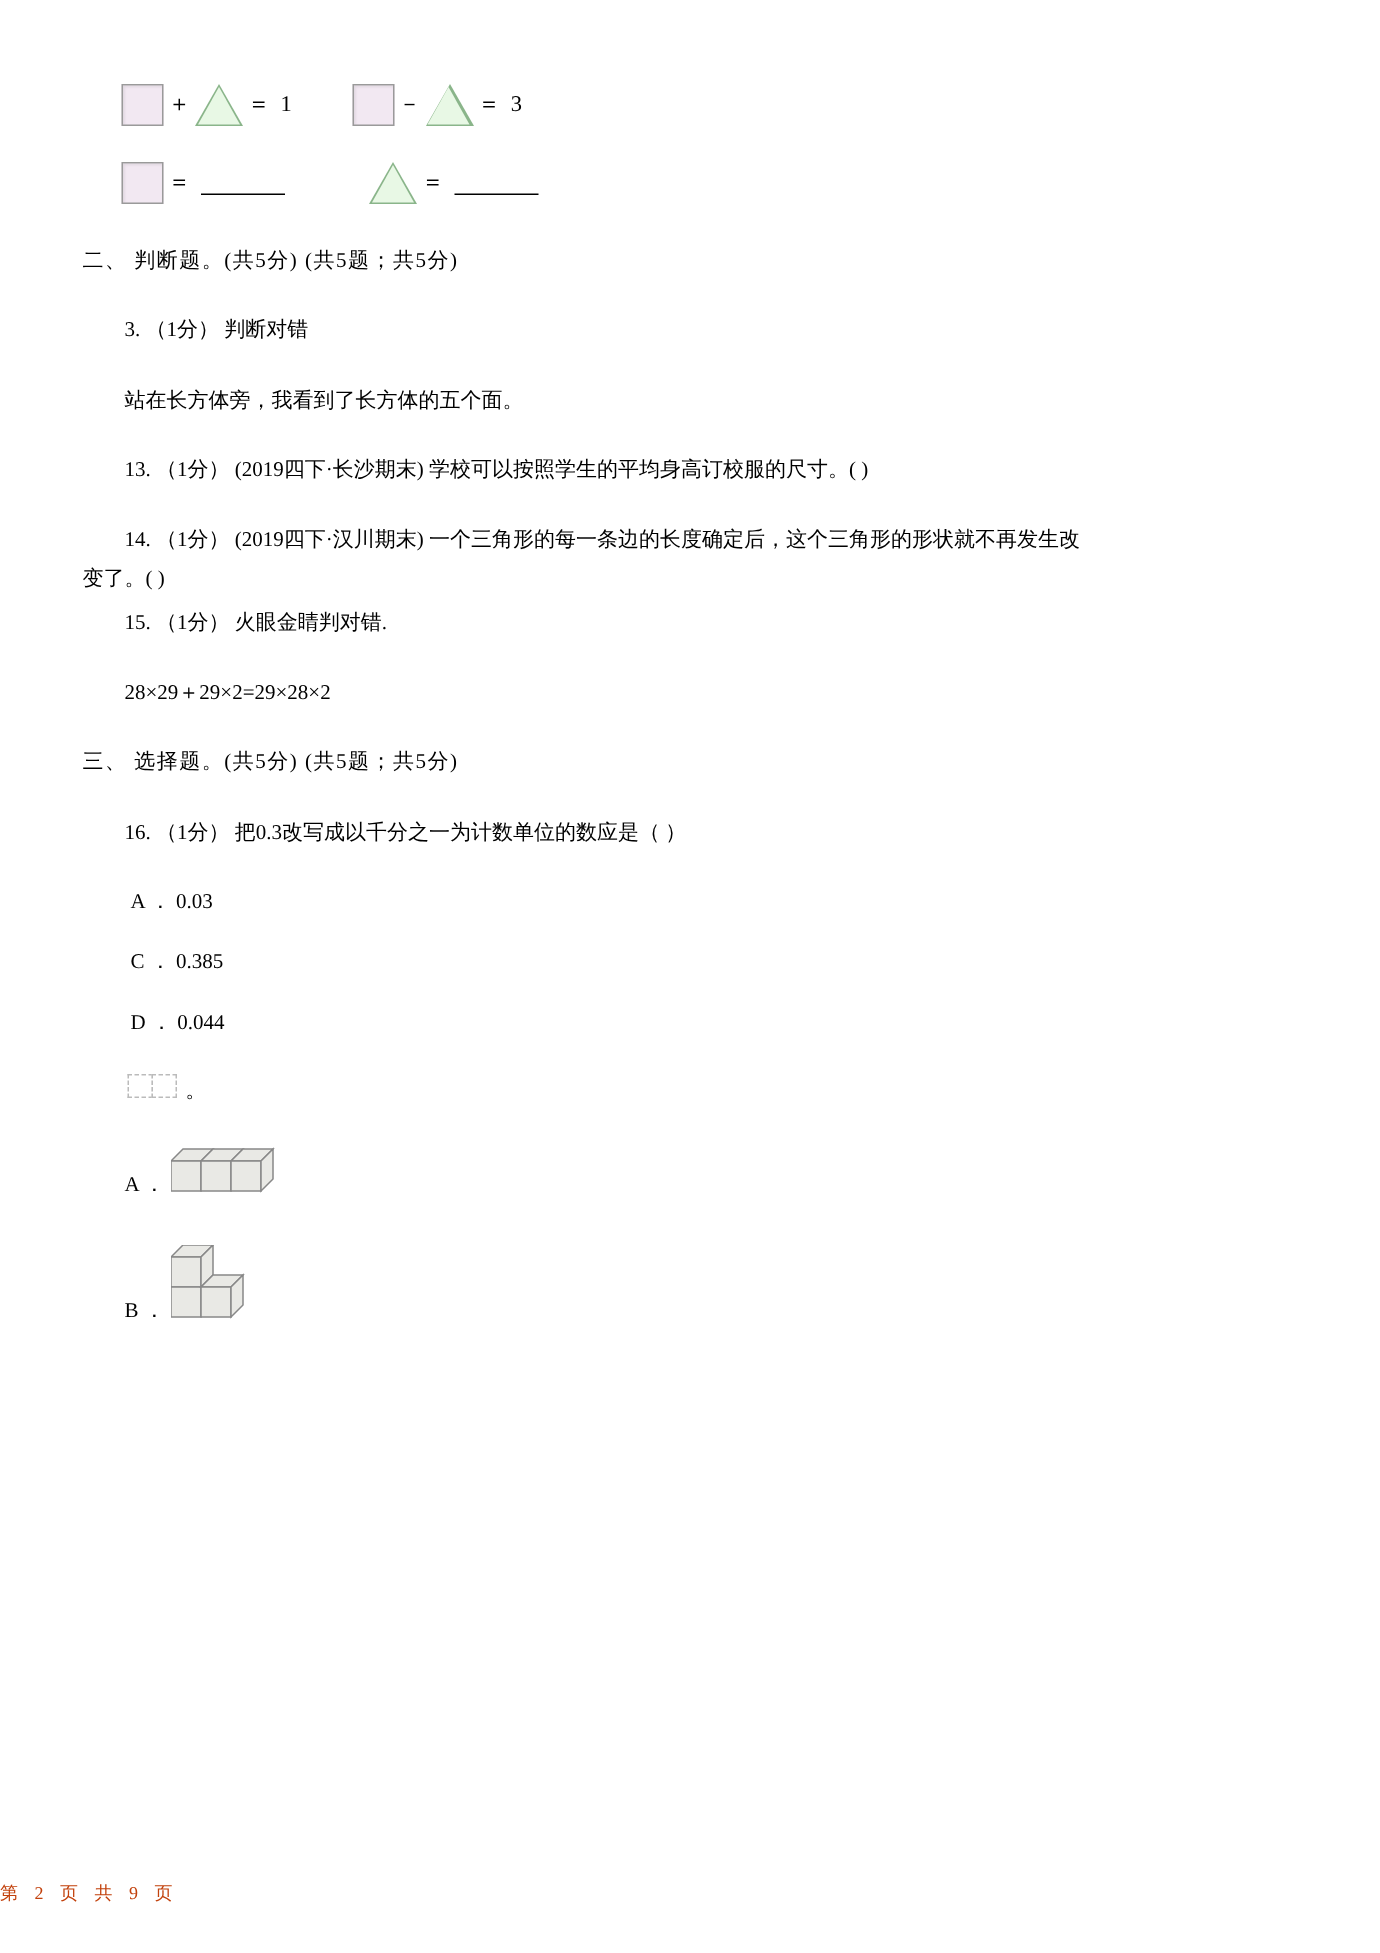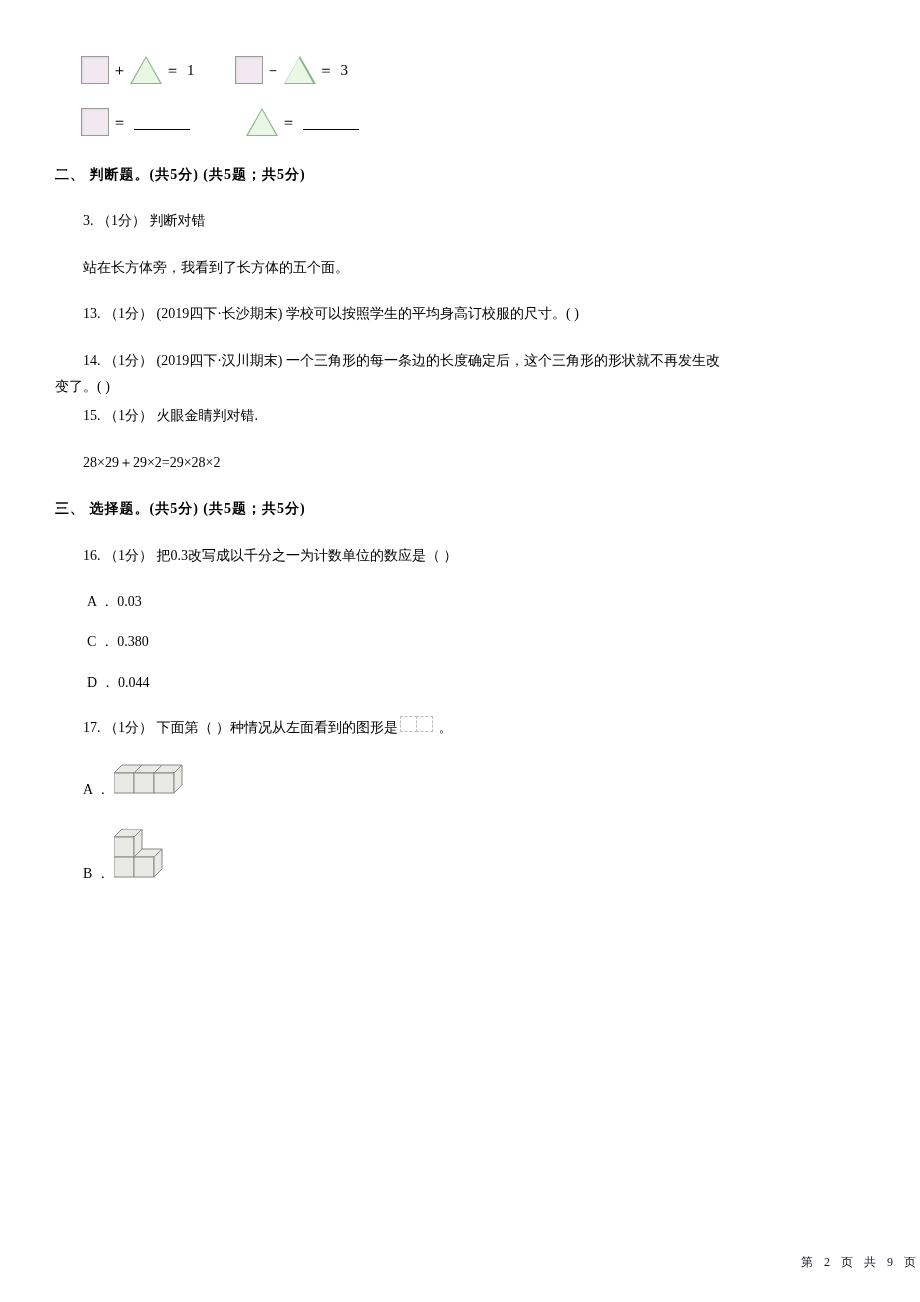--- a/index.html
+++ b/index.html
@@ -1,34 +1,34 @@
 <!DOCTYPE html>
 <html><head>
 <meta charset="utf-8">
 <style>
 body{margin:0;padding:0;background:#fff;font-family:"SimSun","宋体",serif;font-size:14px;color:#000;line-height:1.6}
 .page{width:920px;height:1302px;margin:0 auto;padding:50px 55px 30px 55px;box-sizing:border-box;position:relative}
 .indent{margin-left:28px;margin-bottom:24px}
-.section{font-weight:bold;margin:20px 0 24px 0;letter-spacing:1px}
+.section{font-weight:normal;margin:20px 0 24px 0;letter-spacing:1px}
 .shape-row{display:flex;align-items:center;margin:6px 0 24px 26px}
 .sq{width:26px;height:26px;border:1px solid #9a9a9a;background:#f2e8f2;display:inline-block;box-shadow:inset 1px 1px 2px rgba(0,0,0,.08)}
 .tri-wrap{width:32px;height:28px;position:relative;display:inline-block}
 .tri-outline{position:absolute;left:0;top:0;width:0;height:0;border-left:16px solid transparent;border-right:16px solid transparent;border-bottom:28px solid #8ab58a}
 .tri-inner{position:absolute;left:1.5px;top:2px;width:0;height:0;border-left:14.5px solid transparent;border-right:14.5px solid transparent;border-bottom:25px solid #e8f8e5}
 .op{margin:0 3px 0 3px;font-size:15px}
 .eq-val{margin-left:4px;font-size:15px}
 .blank{display:inline-block;border-bottom:1px solid #000;width:56px;height:14px;margin-left:4px}
 .gap{width:40px;display:inline-block}
 .big-gap{width:56px;display:inline-block}
 .opts{margin-left:28px;margin-bottom:22px}
 .opt{margin:18px 4px}
 .two-square-icon{display:inline-block;vertical-align:middle;margin:0 2px}
 .two-square-icon .c{display:inline-block;width:15px;height:14px;border:1px dashed #bbb;background:#fff}
 .cubes{vertical-align:bottom;margin-left:4px;margin-right:3px}
-.footer{position:absolute;bottom:30px;left:0;width:100%;text-align:right;font-size:12px;letter-spacing:4px;color:#0f172a}
+.footer{position:absolute;bottom:30px;left:0;width:100%;text-align:left;font-size:12px;letter-spacing:4px;color:#c2410c}
 .q17-line{display:flex;align-items:center;flex-wrap:wrap}
 .opt-with-img{display:flex;align-items:flex-end;margin:18px 0 24px 0}
 </style>
 </head>
 <body>
 
 <div class="page">
 
   <div class="shape-row">
     <span class="sq"></span>
@@ -76,26 +76,25 @@
 
   <div class="indent">15.   （1分） 火眼金睛判对错.</div>
   <div class="indent">28×29＋29×2=29×28×2</div>
 
   <div class="section">三、 选择题。(共5分)  (共5题；共5分)</div>
 
   <div class="indent">16.   （1分） 把0.3改写成以千分之一为计数单位的数应是（       ）</div>
 
   <div class="opts">
     <div class="opt">A ．  0.03</div>
-    <div class="opt">C ．  0.380</div>
+    <div class="opt">C ．  0.385</div>
     <div class="opt">D ．  0.044</div>
   </div>
 
   <div class="indent q17-line">
-    <span>17.   （1分） 下面第（       ）种情况从左面看到的图形是</span>
     <span class="two-square-icon">
       <span class="c"></span><span class="c" style="margin-left:-1px"></span>
     </span>&nbsp;
     <span>。</span>
   </div>
 
   <div class="opts">
     <div class="opt-with-img">
       <span>A ．</span>
       <svg class="cubes" width="80" height="38" viewBox="0 0 80 38">

